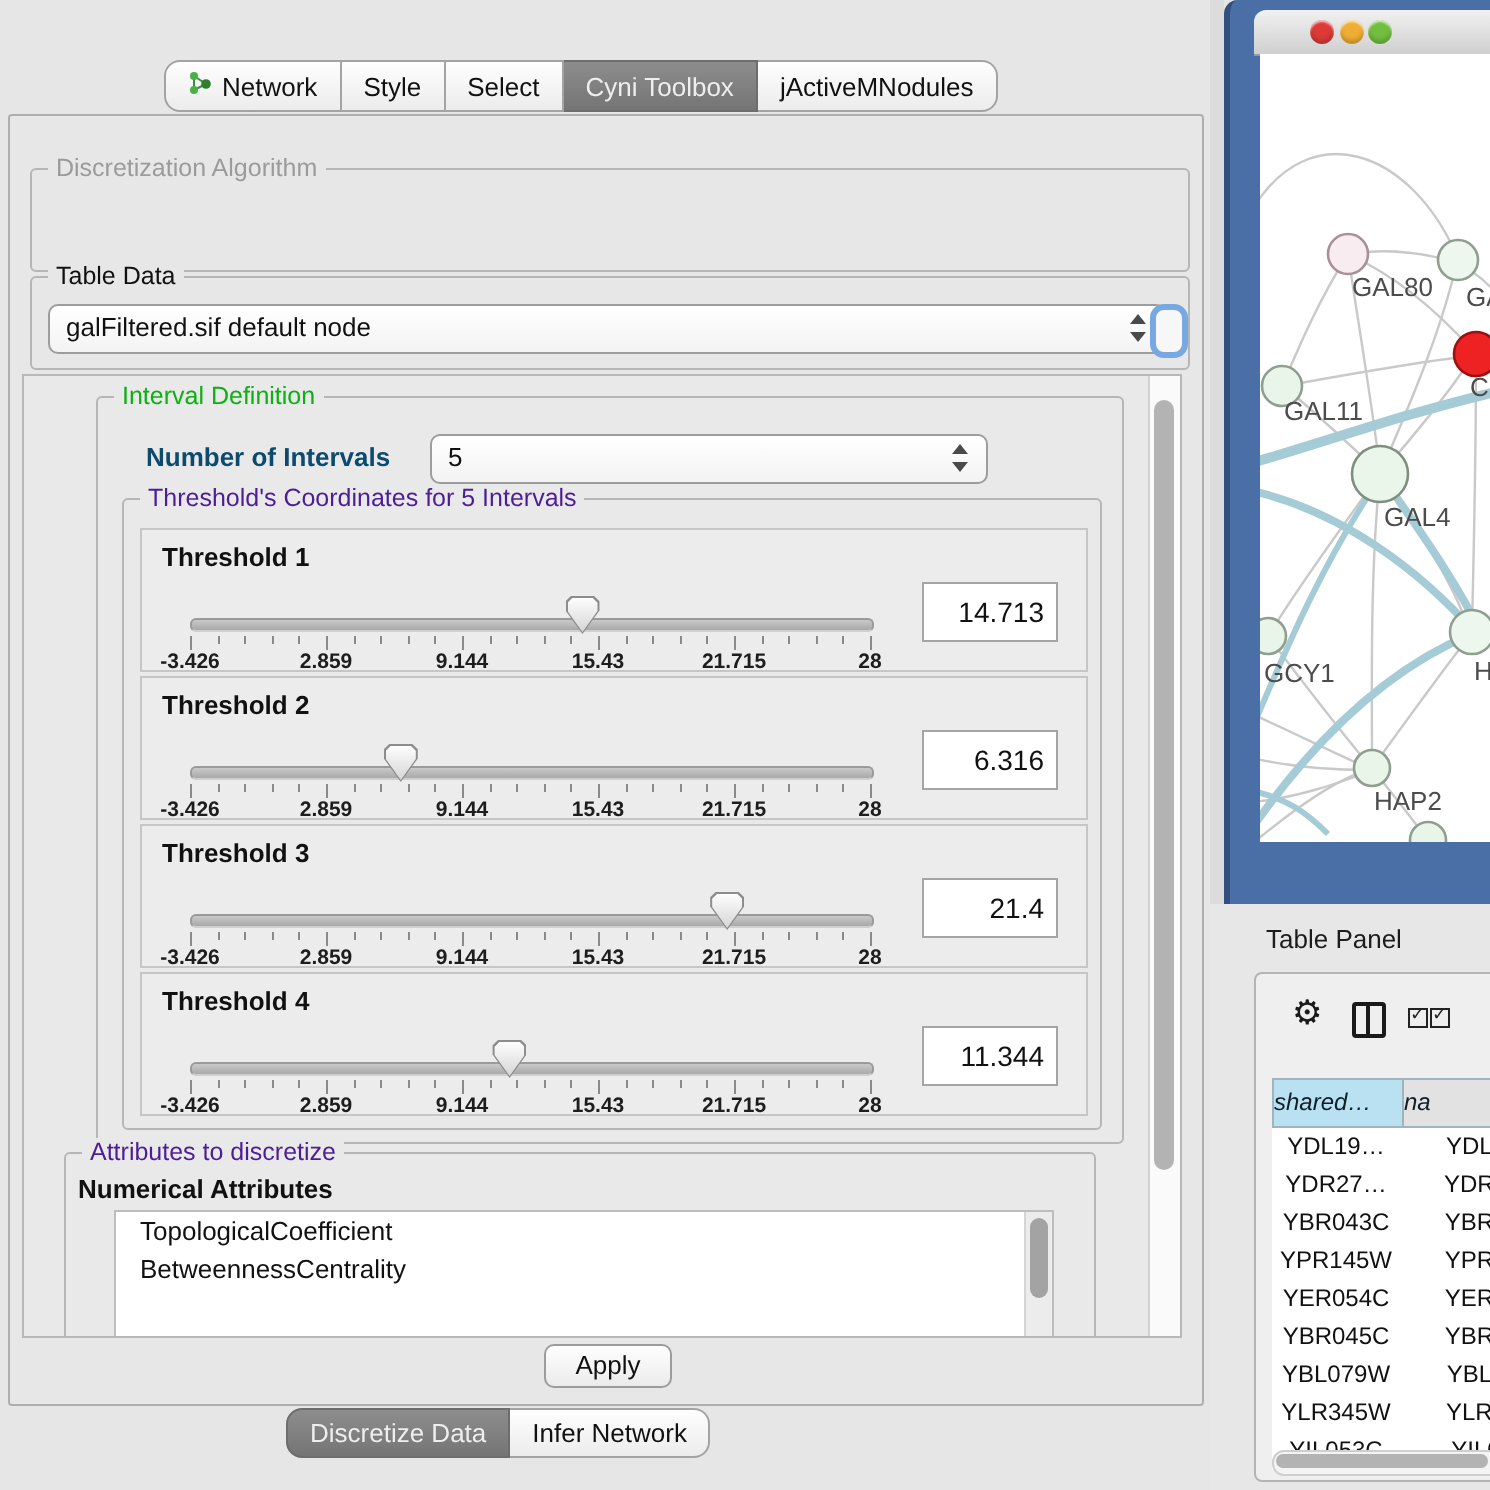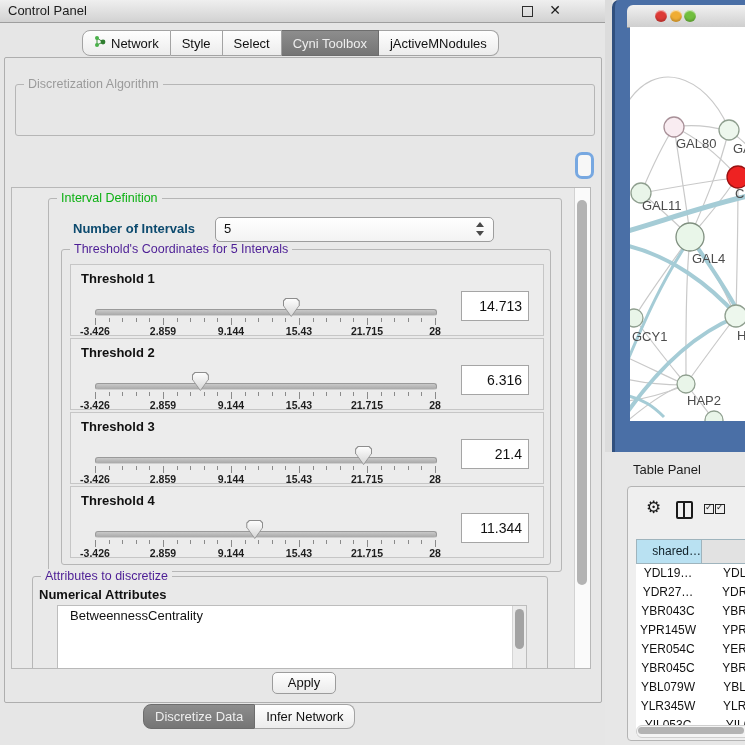--- a/index.html
+++ b/index.html
@@ -94,38 +94,33 @@
   #table-panel{position:absolute;left:605px;top:452px;width:140px;height:293px;background:#e7e7e7;}
   #tp-title{position:absolute;left:28px;top:10px;font-size:13px;color:#1c1c1c;}
   #tp-inner{position:absolute;left:22px;top:34px;width:136px;height:253px;background:#efefef;border:1px solid #b4b4b4;border-radius:4px;overflow:hidden;}
   .gear-ic{position:absolute;left:18px;top:10px;font-size:17px;color:#1a1a1a;font-weight:bold;}
   .cols-ic{position:absolute;left:48px;top:14px;width:13px;height:14px;border:2px solid #1a1a1a;border-radius:2px;}
   .cols-ic::after{content:'';position:absolute;left:5px;top:0;width:2px;height:100%;background:#1a1a1a;}
   .chk{position:absolute;top:17px;width:8px;height:8px;border:1.5px solid #222;}
   .chk::after{content:'✓';position:absolute;left:0px;top:-3px;font-size:9px;color:#222;}
   #tp-table{position:absolute;left:8px;top:52px;width:150px;}
   .t-hrow,.t-row{display:flex;}
-  .t-hcell{height:23px;border:1px solid #9fb4bd;border-left:none;font-size:12px;color:#102028;text-align:right;line-height:23px;background:#e2e2e2;overflow:hidden;white-space:nowrap;}
+  .t-hcell{height:23px;border:1px solid #9fb4bd;border-left:none;font-size:12px;color:#102028;text-align:left;line-height:23px;background:#e2e2e2;overflow:hidden;white-space:nowrap;font-style:italic;}
   .t-hcell:first-child{border-left:1px solid #9fb4bd;background:#b9e1f2;}
   .t-cell{height:19px;font-size:12px;color:#111;text-align:center;line-height:19px;overflow:hidden;white-space:nowrap;background:#fff;}
   .t-row{border-bottom:none;}
   #tp-hscroll{position:absolute;left:8px;top:238px;width:122px;height:11px;background:#f4f4f4;border:1px solid #cfcfcf;border-radius:6px;}
   #tp-hthumb{position:absolute;left:1px;top:1px;width:106px;height:7px;background:#b3b3b3;border-radius:4px;}
 </style>
 </head>
 <body>
 
 <div id="stage">
 
   <div id="control-panel">
-    <div class="cp-titlebar">
-      <span class="cp-title">Control Panel</span>
-      <span class="float-ic"></span>
-      <span class="close-ic">✕</span>
-    </div>
 
     <div id="top-tabs" class="seg-bar">
         <div class="seg">
           <span><svg width="12" height="13" viewBox="0 0 12 13">
               <line x1="3" y1="3" x2="9" y2="7" stroke="#3b8f3b"></line>
               <line x1="3" y1="10" x2="9" y2="7" stroke="#3b8f3b"></line>
               <line x1="3" y1="3" x2="3" y2="10" stroke="#3b8f3b"></line>
               <circle cx="3" cy="3" r="2" fill="#49b049"></circle>
               <circle cx="3" cy="10" r="2" fill="#49b049"></circle>
               <circle cx="9" cy="7" r="2.4" fill="#2f7d2f"></circle>
@@ -145,20 +140,27 @@
           <span>jActiveMNodules</span>
         </div>
       </div>
 
     <div class="outer-panel">
 
       <div class="groupbox" style="left:10px;top:26px;width:578px;height:50px;">
         <span class="gtitle gray">Discretization Algorithm</span>
       </div>
 
+      <div class="groupbox" style="left:10px;top:80px;width:578px;height:45px;">
+        <span class="gtitle">Table Data</span>
+        <div class="combo" style="left:8px;top:13px;width:549px;">
+          <span>galFiltered.sif default node</span>
+          <span class="spin"></span>
+        </div>
+      </div>
 
       <div class="scroll-panel" style="left:6px;top:129px;">
 
         <div class="groupbox" style="left:36px;top:10px;width:512px;height:372px;">
           <span class="gtitle green">Interval Definition</span>
 
           <span style="position:absolute;left:24px;top:22px;font-size:13px;font-weight:bold;color:#0c4a6e;">Number of Intervals</span>
           <div class="combo" style="left:166px;top:18px;width:269px;">
             <span>5</span>
             <span class="spin"></span>
@@ -328,20 +330,21 @@
                   <div class="valbox">11.344</div>
                 </div>
               </div>
           </div>
         </div>
 
         <div class="groupbox" style="left:20px;top:388px;width:514px;height:120px;">
           <span class="gtitle blue">Attributes to discretize</span>
           <span style="position:absolute;left:6px;top:10px;font-size:13px;font-weight:bold;color:#111;">Numerical Attributes</span>
           <div id="attr-list">
+              <div class="attr-item">TopologicalCoefficient</div>
               <div class="attr-item">BetweennessCentrality</div>
               <div class="list-vtrack">
               <div class="list-vthumb"></div>
             </div>
           </div>
         </div>
 
         <div class="vtrack">
           <div class="vthumb"></div>
         </div>

